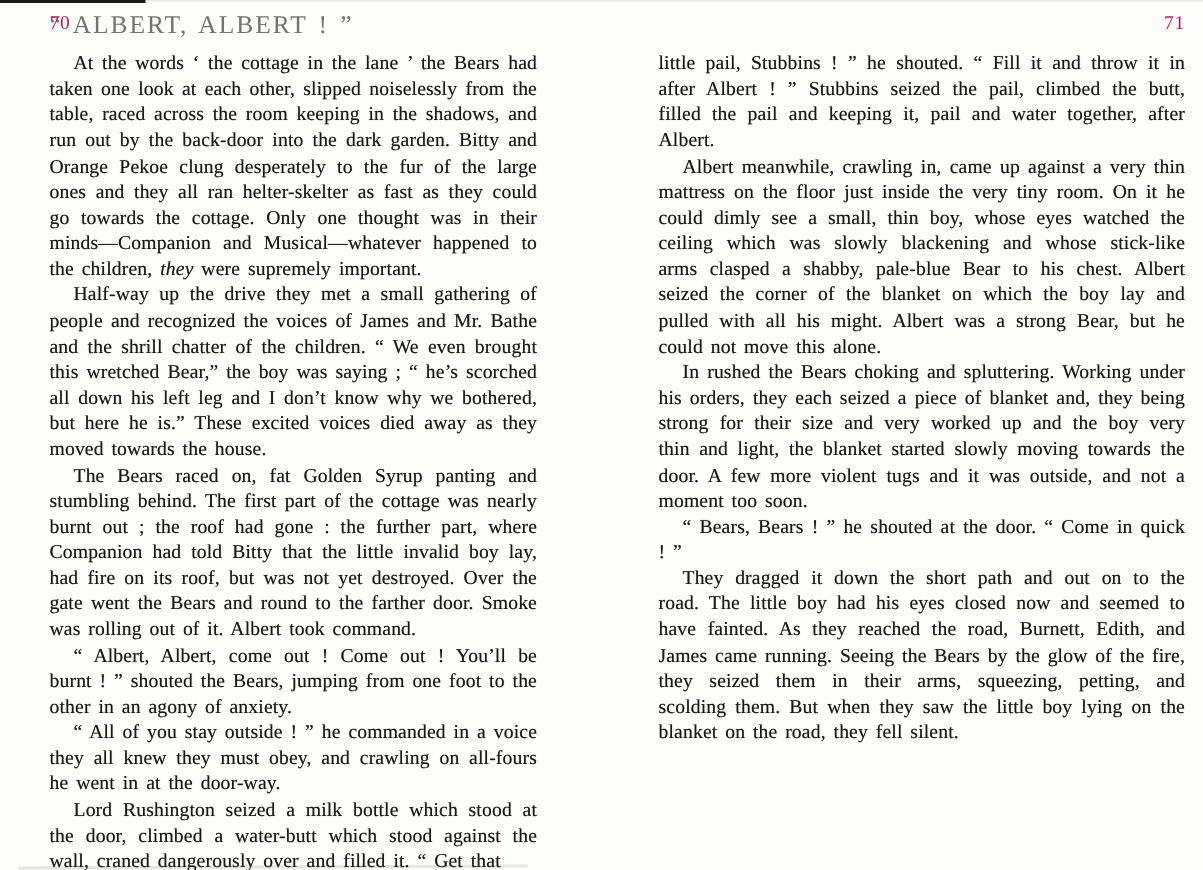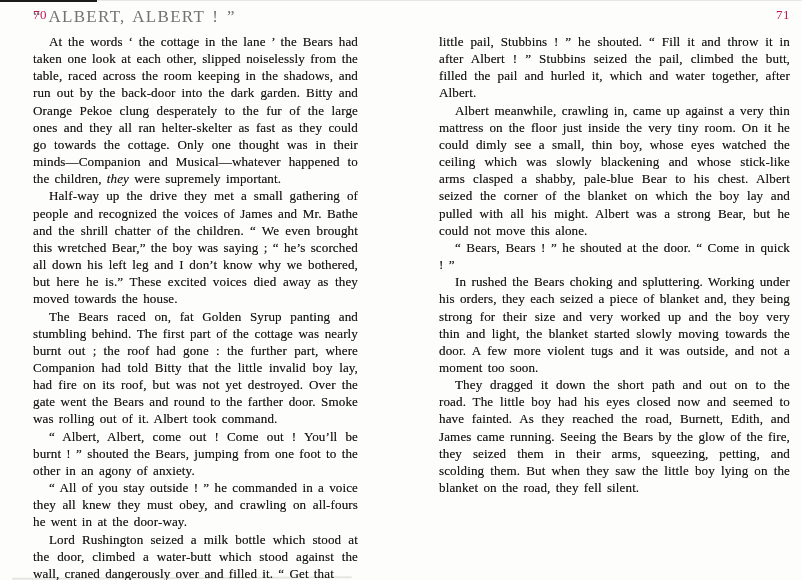--- a/index.html
+++ b/index.html
@@ -86,24 +86,24 @@
         <p class="para indent"><span>“ All of you stay outside ! ” he commanded in a voice they all knew they must obey, and crawling on all-fours he went in at the door-way.</span></p>
         <p class="para indent"><span>Lord Rushington seized a milk bottle which stood at the door, climbed a water-butt which stood against the wall, craned dangerously over and filled it.  “ Get that</span></p>
       </div>
   </div>
 
   <div class="page page-right">
     <div class="running-head">
       <span class="head-num">71</span>
     </div>
     <div class="text-block">
-        <p class="para"><span>little pail, Stubbins ! ” he shouted.  “ Fill it and throw it in after Albert ! ”  Stubbins seized the pail, climbed the butt, filled the pail and hurled it, which and water together, after Albert.</span></p>
+        <p class="para"><span>little pail, Stubbins ! ” he shouted.  “ Fill it and throw it in after Albert ! ”  Stubbins seized the pail, climbed the butt, filled the pail and keeping it, pail and water together, after Albert.</span></p>
         <p class="para indent"><span>Albert meanwhile, crawling in, came up against a very thin mattress on the floor just inside the very tiny room. On it he could dimly see a small, thin boy, whose eyes watched the ceiling which was slowly blackening and whose stick-like arms clasped a shabby, pale-blue Bear to his chest.  Albert seized the corner of the blanket on which the boy lay and pulled with all his might.  Albert was a strong Bear, but he could not move this alone.</span></p>
+        <p class="para indent"><span>In rushed the Bears choking and spluttering.  Working under his orders, they each seized a piece of blanket and, they being strong for their size and very worked up and the boy very thin and light, the blanket started slowly moving towards the door.  A few more violent tugs and it was outside, and not a moment too soon.</span></p>
         <p class="para indent"><span>“ Bears, Bears ! ” he shouted at the door.  “ Come in quick ! ”</span></p>
-        <p class="para indent"><span>In rushed the Bears choking and spluttering.  Working under his orders, they each seized a piece of blanket and, they being strong for their size and very worked up and the boy very thin and light, the blanket started slowly moving towards the door.  A few more violent tugs and it was outside, and not a moment too soon.</span></p>
         <p class="para indent"><span>They dragged it down the short path and out on to the road.  The little boy had his eyes closed now and seemed to have fainted.  As they reached the road, Burnett, Edith, and James came running.  Seeing the Bears by the glow of the fire, they seized them in their arms, squeezing, petting, and scolding them.  But when they saw the little boy lying on the blanket on the road, they fell silent.</span></p>
       </div>
   </div>
 
 </div>
 
 <div class="edge-top-left"></div>
 <div class="edge-top-faint"></div>
 <div class="edge-bottom-smudge"></div>
 

